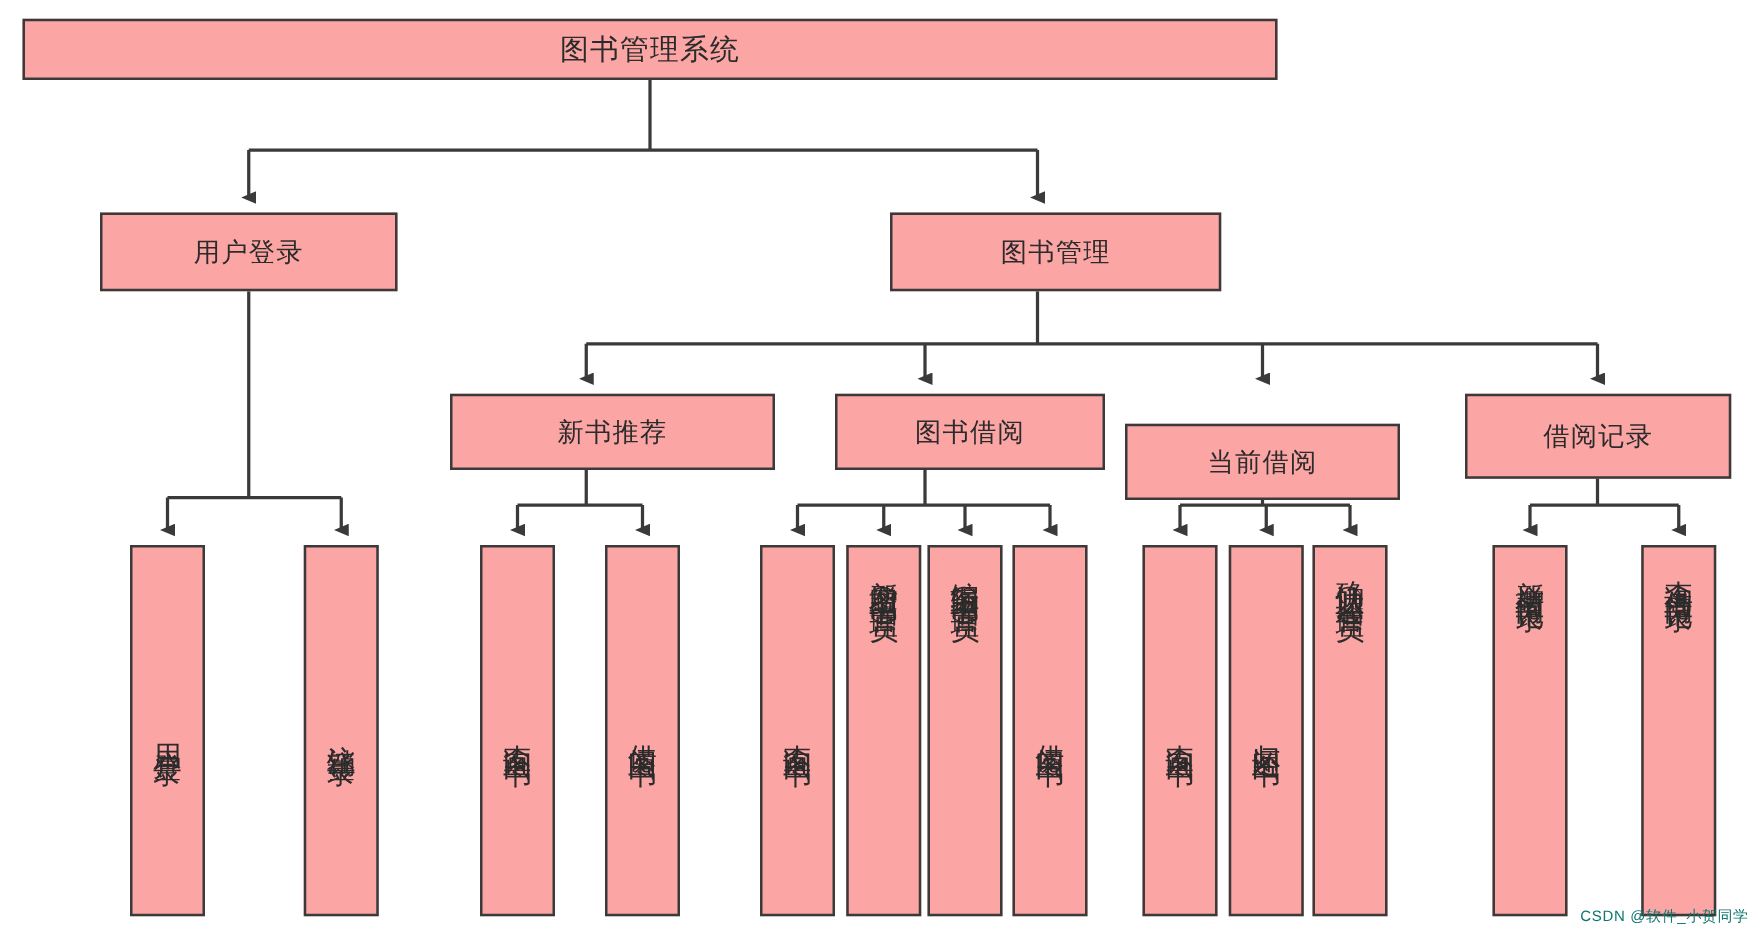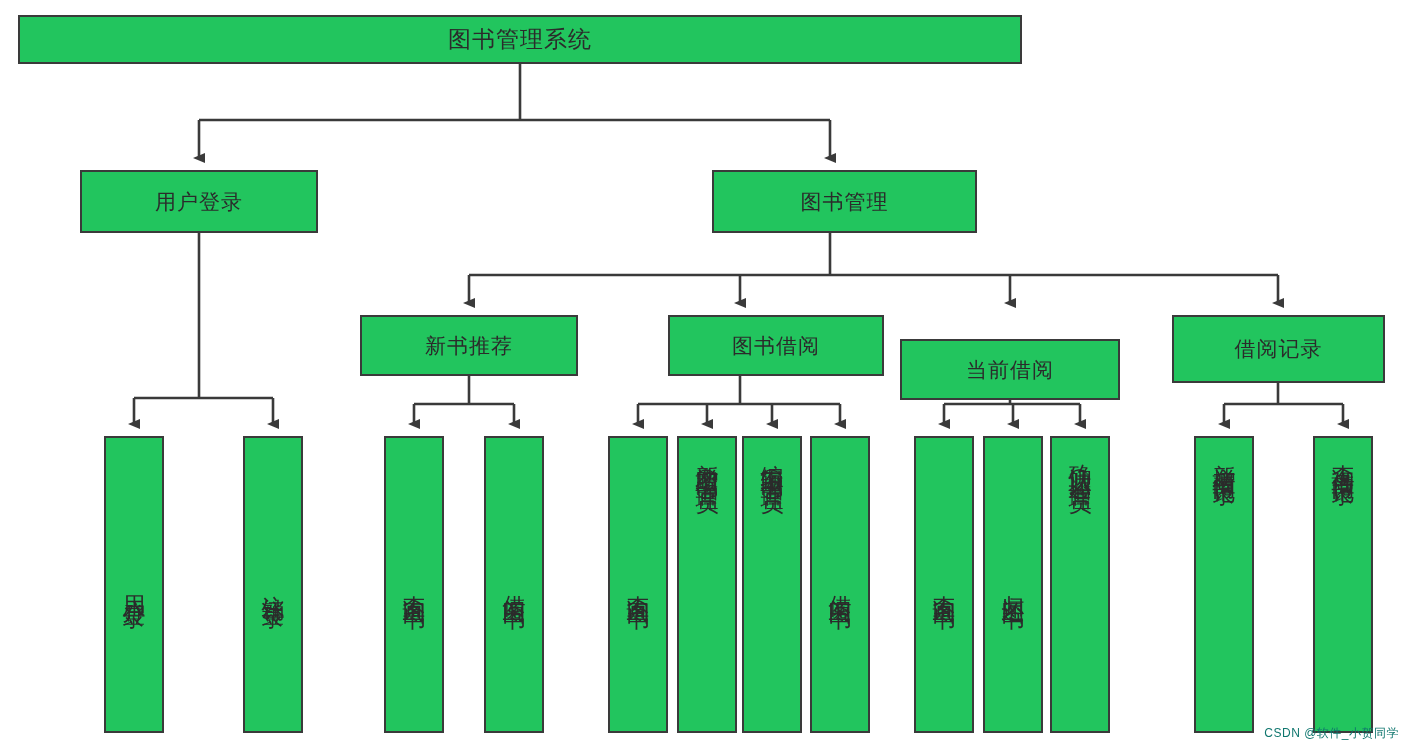--- a/index.html
+++ b/index.html
@@ -1,20 +1,20 @@
 <!DOCTYPE html>
 <html><head>
 <meta charset="utf-8">
 <title>Diagram</title>
 <style>
   html,body{margin:0;padding:0;background:#ffffff;}
   body{font-family:"Liberation Sans","DejaVu Sans",sans-serif;}
   #canvas{position:relative;width:1405px;height:747px;background:#ffffff;overflow:hidden;}
   svg#edges{position:absolute;left:0;top:0;width:1405px;height:747px;pointer-events:none;}
-  .node{position:absolute;box-sizing:border-box;background:#22c55e;border:2.5px solid #3a3a3a;display:flex;align-items:center;justify-content:center;}
+  .node{position:absolute;box-sizing:border-box;background:#fca5a5;border:2.5px solid #3a3a3a;display:flex;align-items:center;justify-content:center;}
   .node .lbl{color:#2b2b2b;white-space:nowrap;letter-spacing:1px;}
   .node.root .lbl{font-size:23px;}
   .node.l2 .lbl{font-size:21px;}
   .node.l3 .lbl{font-size:21px;}
   .node.leaf{align-items:flex-start;justify-content:center;padding-top:8px;}
   .node.leaf .lbl{
      writing-mode:vertical-rl;
      text-orientation:upright;
      font-size:23px;
      line-height:1.08;
@@ -84,21 +84,21 @@
     <span class="lbl">图书管理系统</span>
   </div>
 
   <div class="node l2" style="left:80px;top:170px;width:238px;height:63px;">
     <span class="lbl">用户登录</span>
   </div>
   <div class="node l2" style="left:712px;top:170px;width:265px;height:63px;">
     <span class="lbl">图书管理</span>
   </div>
 
-  <div class="node l3" style="left:360px;top:315px;width:218px;height:61px;">
+  <div class="node l3" style="left:360px;top:315px;width:260px;height:61px;">
     <span class="lbl">新书推荐</span>
   </div>
   <div class="node l3" style="left:632px;top:315px;width:216px;height:61px;margin-left:36px;">
     <span class="lbl">图书借阅</span>
   </div>
   <div class="node l3" style="left:900px;top:315px;width:220px;height:61px;margin-top:24px;">
     <span class="lbl">当前借阅</span>
   </div>
   <div class="node l3" style="left:1172px;top:315px;width:213px;height:68px;">
     <span class="lbl">借阅记录</span>

